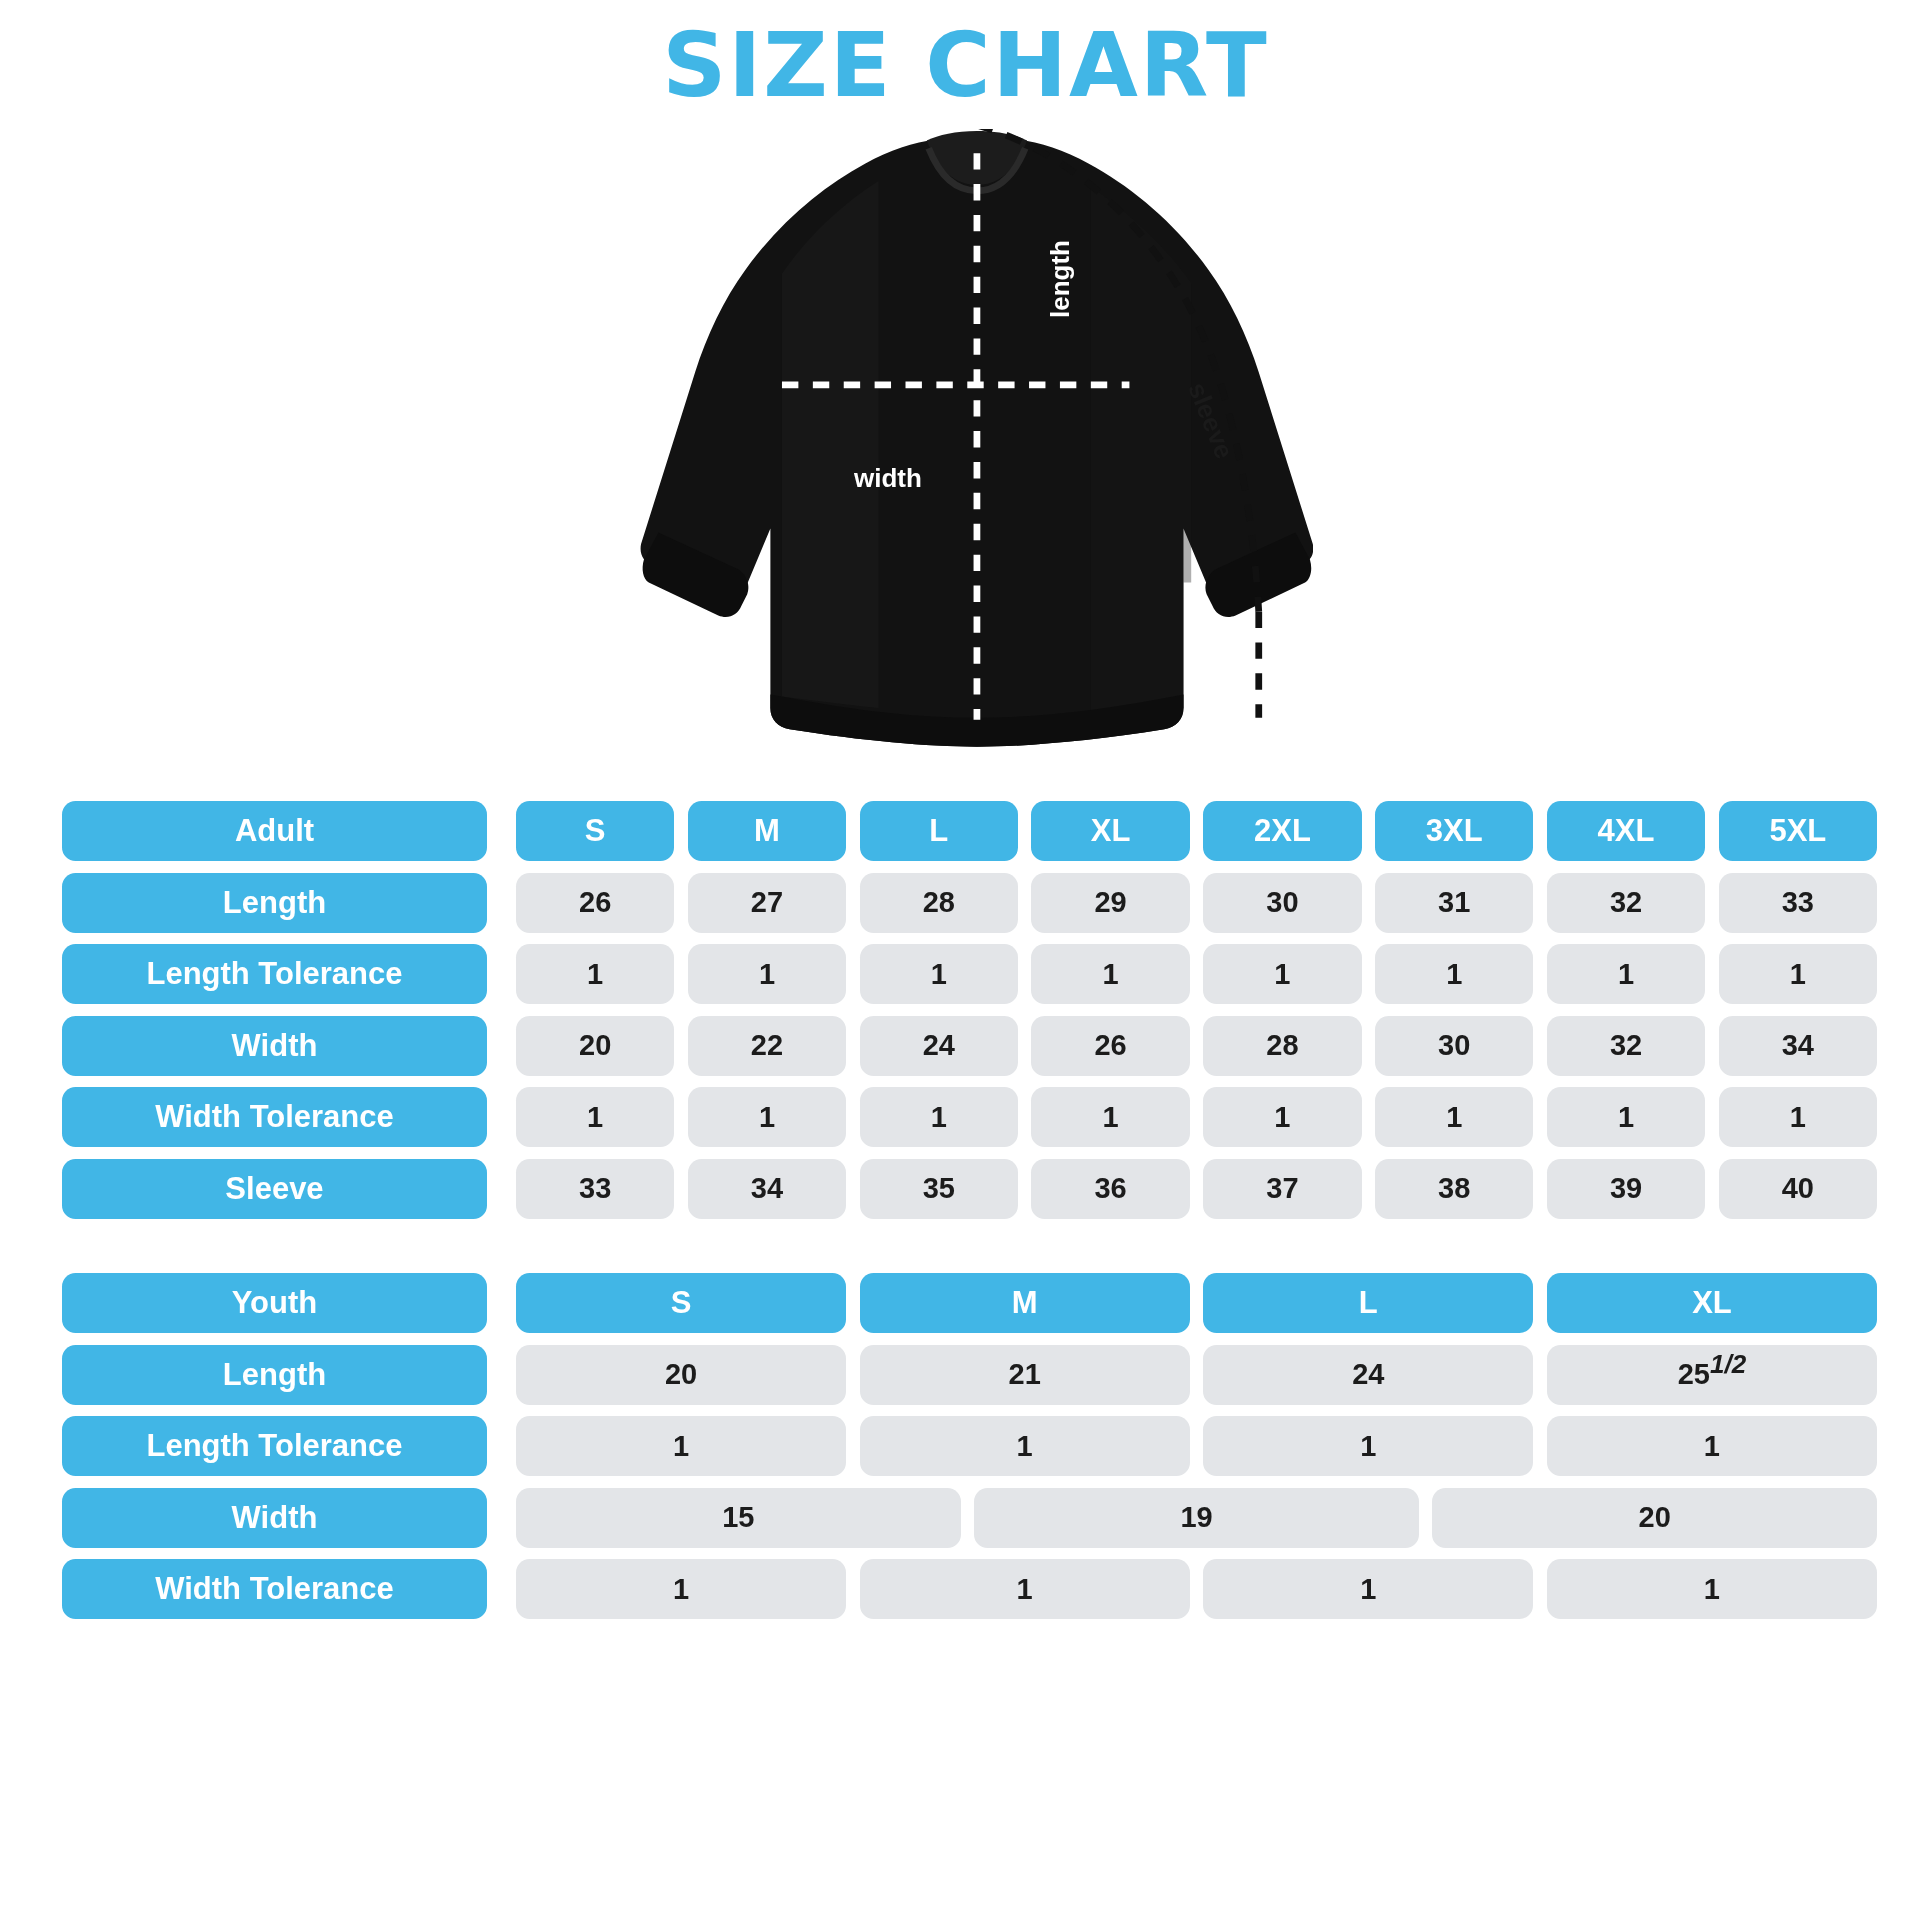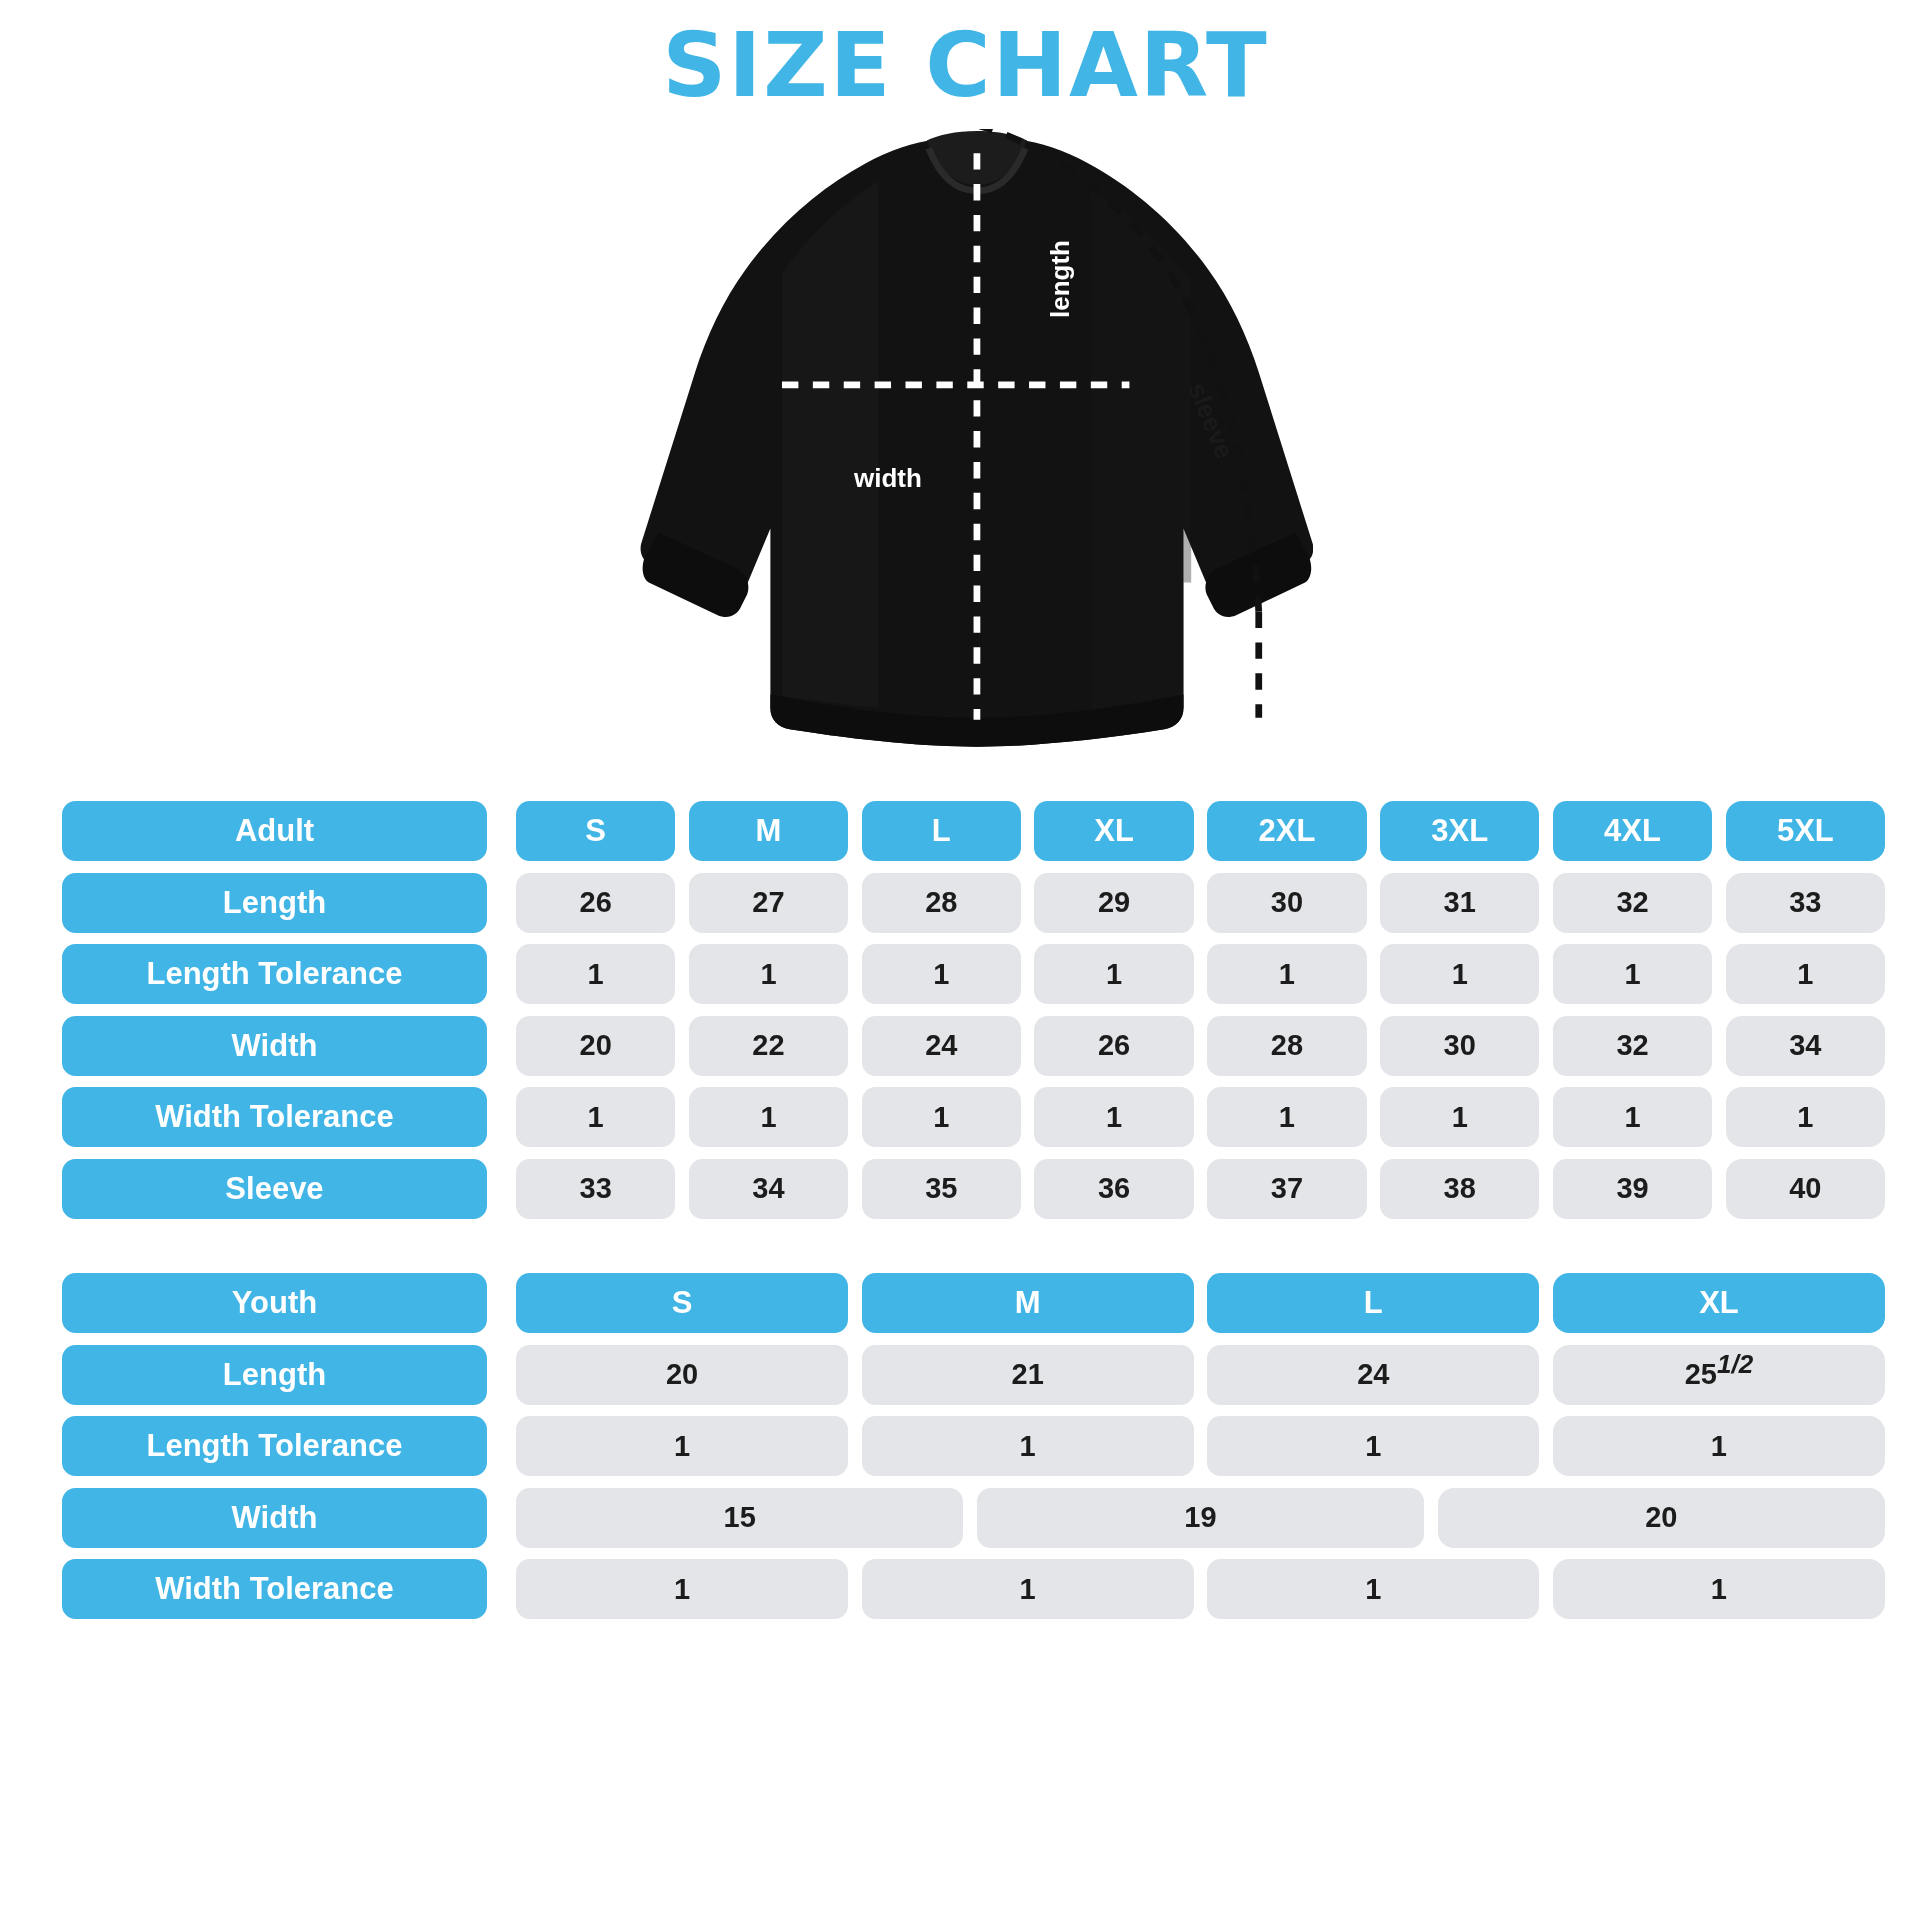--- a/index.html
+++ b/index.html
@@ -111,22 +111,21 @@
   .header-row .cell {
     background: #41b6e6;
     color: #ffffff;
     font-size: 31px;
   }
   .data-cell {
     flex: 1 1 0;
     margin-right: 13.5px;
   }
   .data-cell:last-child {
-    margin-right: 8px;
-    border-radius: 16px;
+    margin-right: 16px;
   }
   .youth-block {
     margin-top: 54px;
   }
   .youth-block .label-cell {
     width: 425px;
     flex: 0 0 425px;
   }
   .frac {
     font-size: 26px;

